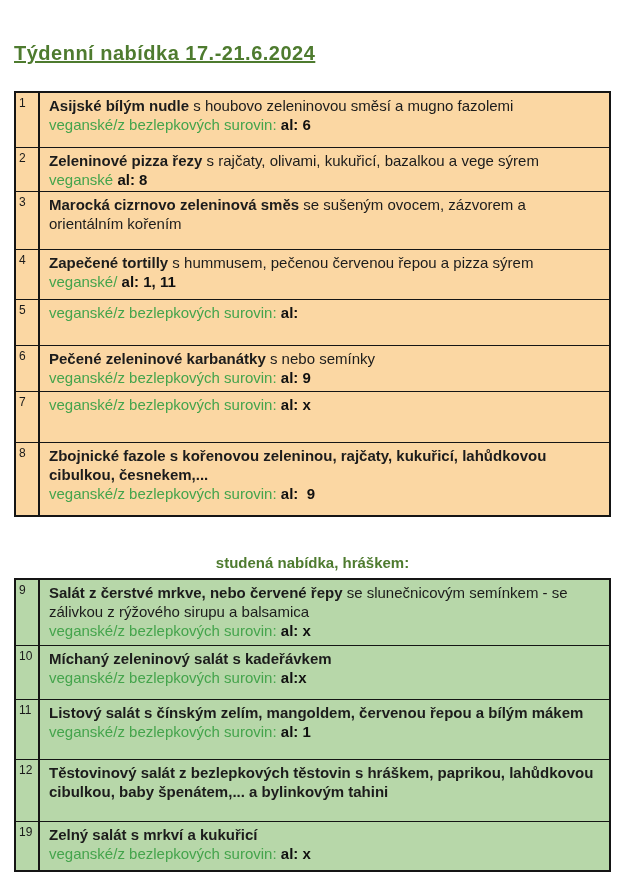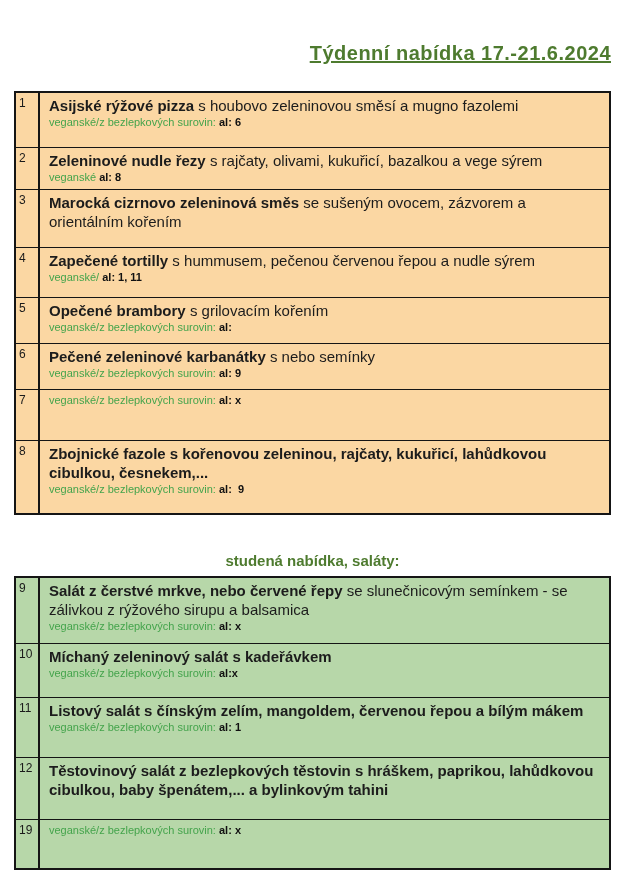--- a/index.html
+++ b/index.html
@@ -6,21 +6,21 @@
   body{
     width:625px;height:884px;
     background:#ffffff;
     font-family:"Liberation Sans","DejaVu Sans",sans-serif;
     color:#1a1a1a;
     overflow:hidden;
   }
   .page{width:625px;height:884px;box-sizing:border-box;padding:0 14px;}
   .page-title{
     margin:0;padding-top:42px;
-    text-align:right;
+    text-align:left;
     font-size:20px;font-weight:bold;
     color:#4e7b2f;
     text-decoration:underline;
     letter-spacing:0.5px;
   }
   .menu-table{
     margin-top:26px;
     border:2px solid #151515;
     width:597px;box-sizing:border-box;
   }
@@ -30,21 +30,21 @@
   .row:last-child{border-bottom:none;}
   .num{
     width:24px;flex:0 0 24px;box-sizing:border-box;
     border-right:2px solid #151515;
     font-size:12px;color:#1a1a1a;
     padding:3px 1px 0 3px;
   }
   .content{flex:1;padding:3px 9px 2px 9px;box-sizing:border-box;}
   .main{font-size:15px;line-height:1.27;color:#1c1c1c;}
   .main .bold{font-weight:bold;}
-  .sub{font-size:11px;line-height:1.2;margin-top:1px;white-space:pre-wrap;}
+  .sub{font-size:15px;line-height:1.2;margin-top:1px;white-space:pre-wrap;}
   .sub .diet{color:#44a44c;}
   .sub .al{color:#111111;font-weight:bold;}
   
   .hot .row:nth-child(1){min-height:55px}
   .hot .row:nth-child(2){min-height:42px}
   .hot .row:nth-child(3){min-height:58px}
   .hot .row:nth-child(4){min-height:50px}
   .hot .row:nth-child(5){min-height:46px}
   .hot .row:nth-child(6){min-height:46px}
   .hot .row:nth-child(7){min-height:51px}
@@ -65,52 +65,51 @@
 <body>
 
 <div class="page">
 
   <h1 class="page-title">Týdenní nabídka  17.-21.6.2024</h1>
 
   <div class="menu-table hot" id="hot-table">
   <div class="row">
     <div class="num">1</div>
     <div class="content">
-      <div class="main"><span class="bold">Asijské rýžové pizza</span><span class="rest"> s houbovo zeleninovou směsí a mugno fazolemi</span></div>
+      <div class="main"><span class="bold">Asijské bílým nudle</span><span class="rest"> s houbovo zeleninovou směsí a mugno fazolemi</span></div>
       <div class="sub"><span class="diet">veganské/z bezlepkových surovin:</span> <span class="al">al: 6</span></div>
     </div>
   </div>
 
   <div class="row">
     <div class="num">2</div>
     <div class="content">
-      <div class="main"><span class="bold">Zeleninové nudle řezy</span><span class="rest"> s rajčaty, olivami, kukuřicí, bazalkou a vege sýrem</span></div>
+      <div class="main"><span class="bold">Zeleninové pizza řezy</span><span class="rest"> s rajčaty, olivami, kukuřicí, bazalkou a vege sýrem</span></div>
       <div class="sub"><span class="diet">veganské</span> <span class="al">al: 8</span></div>
     </div>
   </div>
 
   <div class="row">
     <div class="num">3</div>
     <div class="content">
       <div class="main"><span class="bold">Marocká cizrnovo zeleninová směs</span><span class="rest"> se sušeným ovocem, zázvorem a orientálním kořením</span></div>
     </div>
   </div>
 
   <div class="row">
     <div class="num">4</div>
     <div class="content">
-      <div class="main"><span class="bold">Zapečené tortilly</span><span class="rest"> s hummusem, pečenou červenou řepou a nudle sýrem</span></div>
+      <div class="main"><span class="bold">Zapečené tortilly</span><span class="rest"> s hummusem, pečenou červenou řepou a pizza sýrem</span></div>
       <div class="sub"><span class="diet">veganské/</span> <span class="al">al: 1, 11</span></div>
     </div>
   </div>
 
   <div class="row">
     <div class="num">5</div>
     <div class="content">
-      <div class="main"><span class="bold">Opečené brambory</span><span class="rest"> s grilovacím kořením</span></div>
       <div class="sub"><span class="diet">veganské/z bezlepkových surovin:</span> <span class="al">al:</span></div>
     </div>
   </div>
 
   <div class="row">
     <div class="num">6</div>
     <div class="content">
       <div class="main"><span class="bold">Pečené zeleninové karbanátky</span><span class="rest"> s nebo semínky</span></div>
       <div class="sub"><span class="diet">veganské/z bezlepkových surovin:</span> <span class="al">al: 9</span></div>
     </div>
@@ -125,21 +124,21 @@
 
   <div class="row">
     <div class="num">8</div>
     <div class="content">
       <div class="main"><span class="bold">Zbojnické fazole s kořenovou zeleninou, rajčaty, kukuřicí, lahůdkovou cibulkou, česnekem,...</span><span class="rest"></span></div>
       <div class="sub"><span class="diet">veganské/z bezlepkových surovin:</span> <span class="al">al:  9</span></div>
     </div>
   </div>
 </div>
 
-  <h2 class="section-title">studená nabídka, saláty:</h2>
+  <h2 class="section-title">studená nabídka, hráškem:</h2>
 
   <div class="menu-table cold" id="cold-table">
   <div class="row">
     <div class="num">9</div>
     <div class="content">
       <div class="main"><span class="bold">Salát z čerstvé mrkve, nebo červené řepy</span><span class="rest"> se slunečnicovým semínkem - se zálivkou z rýžového sirupu a balsamica</span></div>
       <div class="sub"><span class="diet">veganské/z bezlepkových surovin:</span> <span class="al">al: x</span></div>
     </div>
   </div>
 
@@ -162,18 +161,19 @@
   <div class="row">
     <div class="num">12</div>
     <div class="content">
       <div class="main"><span class="bold">Těstovinový salát z bezlepkových těstovin s hráškem, paprikou, lahůdkovou cibulkou, baby špenátem,... a bylinkovým tahini</span><span class="rest"></span></div>
     </div>
   </div>
 
   <div class="row">
     <div class="num">19</div>
     <div class="content">
+      <div class="main"><span class="bold">Zelný salát s mrkví a kukuřicí</span><span class="rest"></span></div>
       <div class="sub"><span class="diet">veganské/z bezlepkových surovin:</span> <span class="al">al: x</span></div>
     </div>
   </div>
 </div>
 
 </div>
 
 </body></html>

